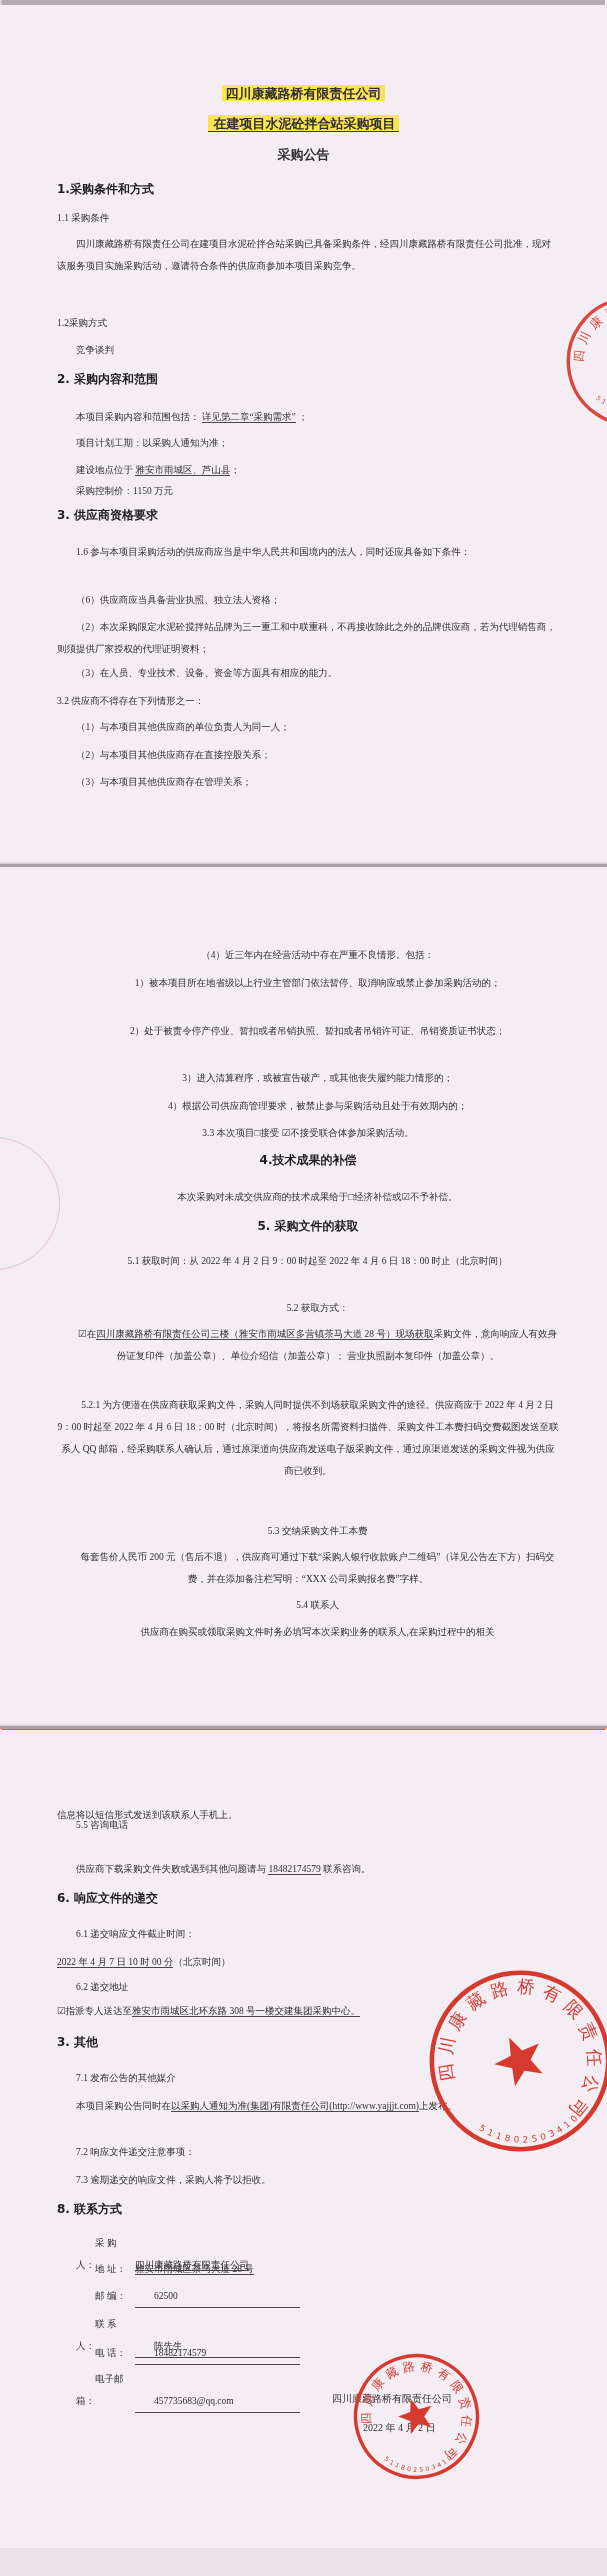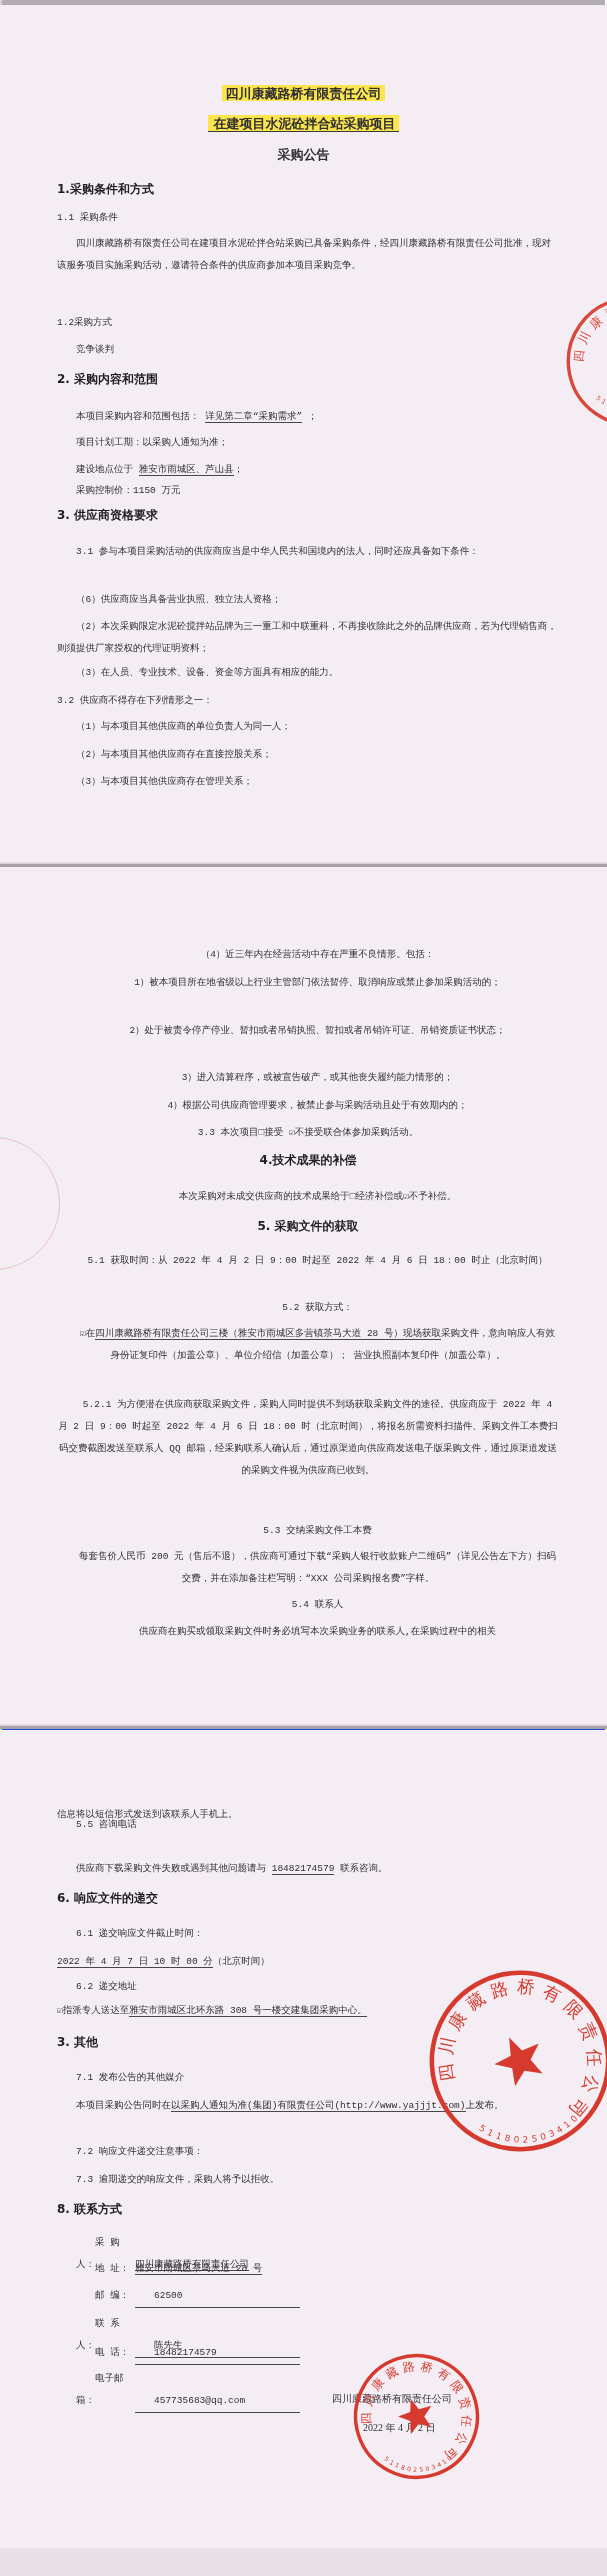--- a/index.html
+++ b/index.html
@@ -1,30 +1,30 @@
 <!DOCTYPE html>
 <html style="font-size:12px"><head>
 <meta charset="utf-8">
 <style>
   html,body{margin:0;padding:0;}
   body{background:#e8e2e8;}
-  .doc{position:relative;width:607px;height:2548px;background:#1d4ed8;overflow:hidden;
+  .doc{position:relative;width:607px;height:2548px;background:#0ea5e9;overflow:hidden;
        font-family:"Liberation Serif","DejaVu Serif",serif;color:#2f2e33;}
   .edge-top{position:absolute;left:0;top:0;width:607px;height:4.6px;background:#b3acb3;}
   .edge-bottom{position:absolute;left:0;top:2573px;width:607px;height:3px;background:#716b71;}
   .edge-left{position:absolute;left:0;top:0;width:2.3px;height:2576px;background:#d9d1d9;}
   .edge-right{position:absolute;right:0;top:0;width:2.3px;height:2576px;background:#fbf8fb;}
   .page{position:absolute;left:0;width:607px;background:#f4eef4;overflow:hidden;}
   .page1{top:4.6px;height:859px;}
   .page2{top:867px;height:859px;text-align:center;}
   .page3{top:1730px;height:844px;}
   .pagebreak{position:absolute;left:0;width:607px;height:3px;background:#a89fa8;box-shadow:0 -1.5px 0 #d8d0d8;}
   .pb1{top:864px;}
   .pb2{top:1726px;}
-  .line{position:absolute;left:57px;width:502px;font-size:9.5px;line-height:22px;font-family:Liberation Mono, monospace;}
+  .line{position:absolute;left:57px;width:502px;font-size:9.5px;line-height:22px;}
   .ind{text-indent:2em;}
   .ctr{left:0;width:607px;text-align:center;}
   .ttl{font-family:"DejaVu Sans","Liberation Sans",sans-serif;font-weight:bold;font-size:13px;line-height:20px;}
   .hl{background:#fbe54d;padding:0.8px 3.8px;}
   .hl-u{border-bottom:1.5px solid #3a393e;padding-left:6px;}
   .hd{font-family:"DejaVu Sans","Liberation Sans",sans-serif;font-weight:bold;font-size:12px;color:#1f1e24;}
   .u{border-bottom:0.8px solid #47464b;}
   .cl{display:inline-block;width:59px;}
   .cv{display:inline-block;min-width:165px;border-bottom:0.8px solid #47464b;}
   .sig{position:absolute;font-size:10px;}
@@ -53,21 +53,21 @@
     <div class="line" style="top:307px">1.2采购方式</div>
     <div class="line ind" style="top:334px">竞争谈判</div>
 
     <div class="line hd" style="top:363px">2. 采购内容和范围</div>
     <div class="line ind" style="top:401px"><span>本项目采购内容和范围包括： </span><span class="u">详见第二章“采购需求”</span><span> ；</span></div>
     <div class="line ind" style="top:427px">项目计划工期：以采购人通知为准；</div>
     <div class="line ind" style="top:454px"><span>建设地点位于 </span><span class="u">雅安市雨城区、芦山县</span><span>；</span></div>
     <div class="line ind" style="top:475px">采购控制价：1150 万元</div>
 
     <div class="line hd" style="top:499px">3.  供应商资格要求</div>
-    <div class="line ind" style="top:536px">3.1 参与本项目采购活动的供应商应当是中华人民共和国境内的法人，同时还应具备如下条件：</div>
+    <div class="line ind" style="top:536px">1.6 参与本项目采购活动的供应商应当是中华人民共和国境内的法人，同时还应具备如下条件：</div>
     <div class="line ind" style="top:584px">（6）供应商应当具备营业执照、独立法人资格；</div>
     <div class="line ind" style="top:611px">（2）本次采购限定水泥砼搅拌站品牌为三一重工和中联重科，不再接收除此之外的品牌供应商，若为代理销售商，则须提供厂家授权的代理证明资料；</div>
     <div class="line ind" style="top:657px">（3）在人员、专业技术、设备、资金等方面具有相应的能力。</div>
     <div class="line" style="top:685px">3.2 供应商不得存在下列情形之一：</div>
     <div class="line ind" style="top:711px">（1）与本项目其他供应商的单位负责人为同一人；</div>
     <div class="line ind" style="top:739px">（2）与本项目其他供应商存在直接控股关系；</div>
     <div class="line ind" style="top:766px">（3）与本项目其他供应商存在管理关系；</div>
 
     <svg class="seal" style="left:563px;top:288px;transform:rotate(-10deg);opacity:.92" width="137" height="137" viewBox="0 0 180 180">
       <circle cx="90" cy="90" r="83" fill="none" stroke="#d63a2e" stroke-width="4.5"></circle>

